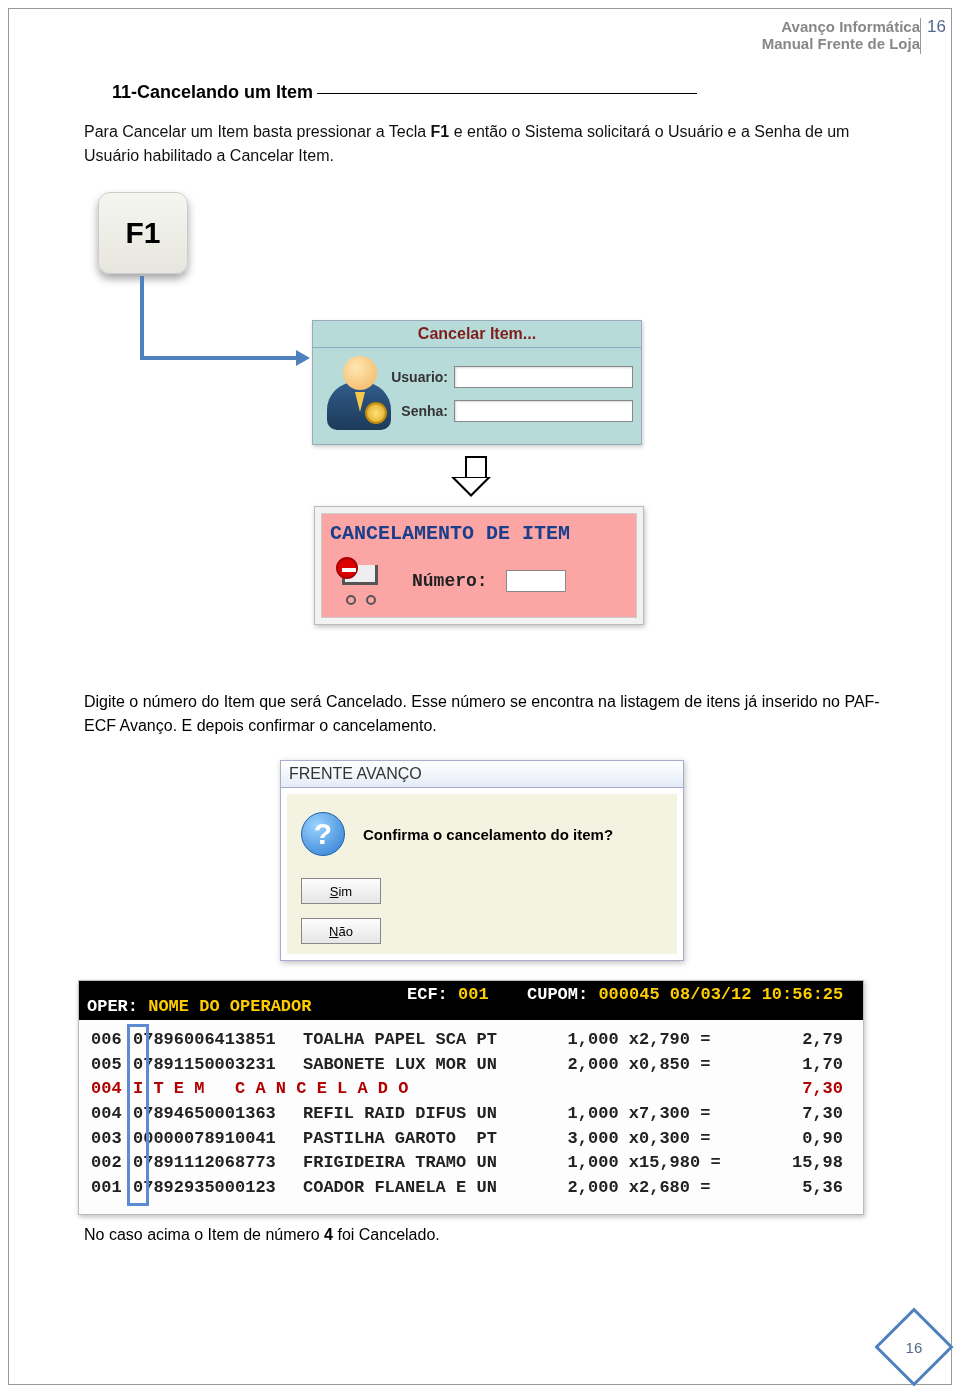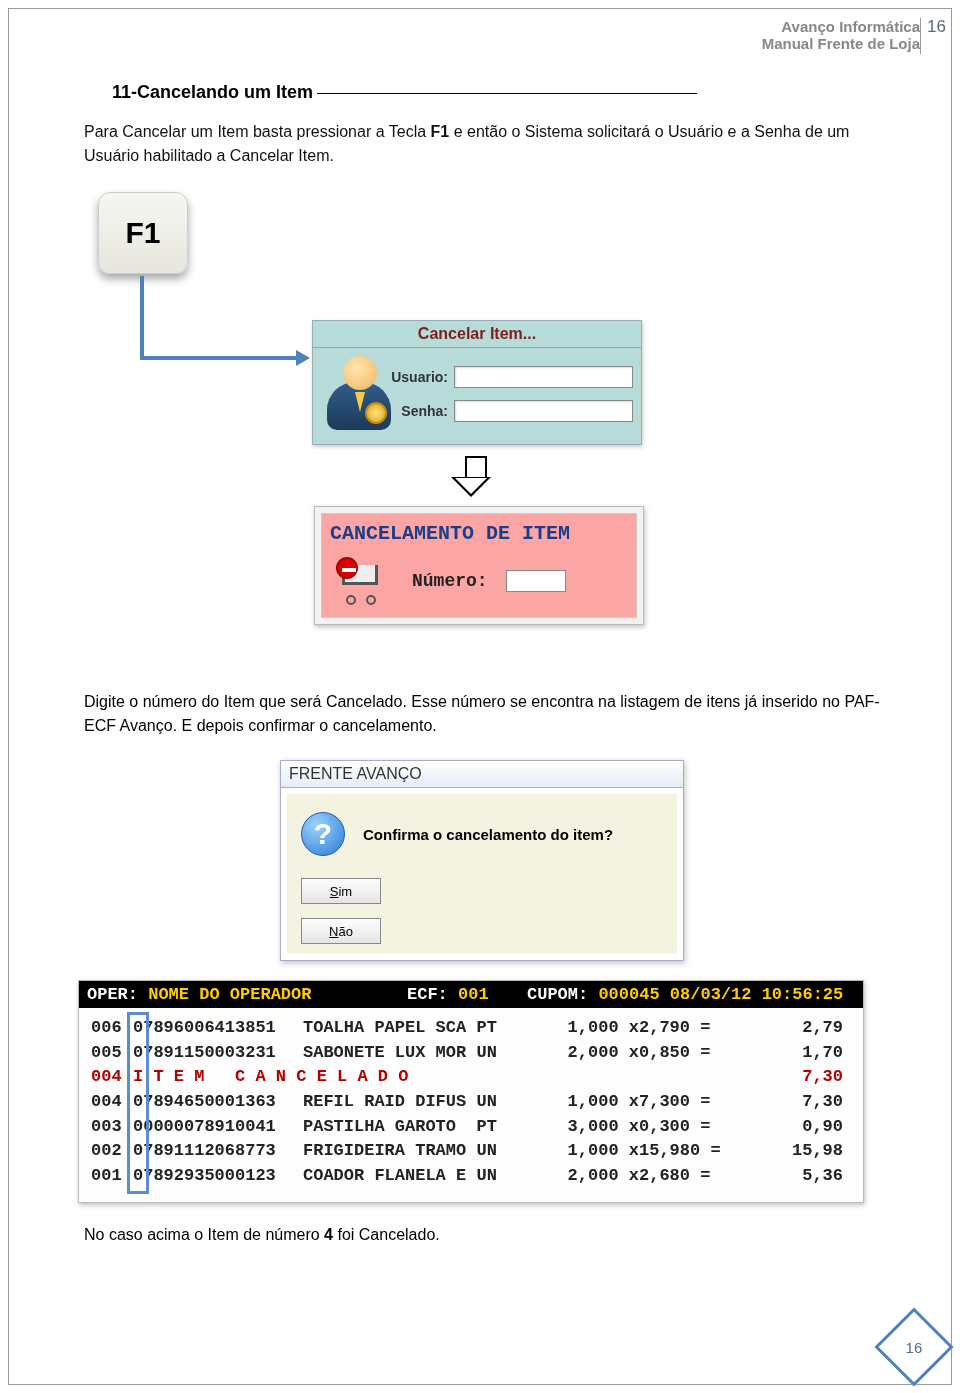--- a/index.html
+++ b/index.html
@@ -357,21 +357,21 @@
     font-size: 17px;
   }
   .receipt-header {
     background: #000;
     color: #fff;
     padding: 4px 8px;
     font-weight: bold;
     display: flex;
   }
   .receipt-header .yellow { color: #ffcc00; }
-  .receipt-header .seg1 { flex: 0 0 320px; }
+  .receipt-header .seg1 { flex: 0 0 320px; margin-top: 12px; }
   .receipt-header .seg2 { flex: 0 0 120px; }
   .receipt-header .seg3 { flex: 1; text-align: left; }
   .receipt-body {
     padding: 8px 10px 14px 12px;
     position: relative;
     color: #222;
     font-weight: bold;
   }
   .receipt-line {
     display: flex;

